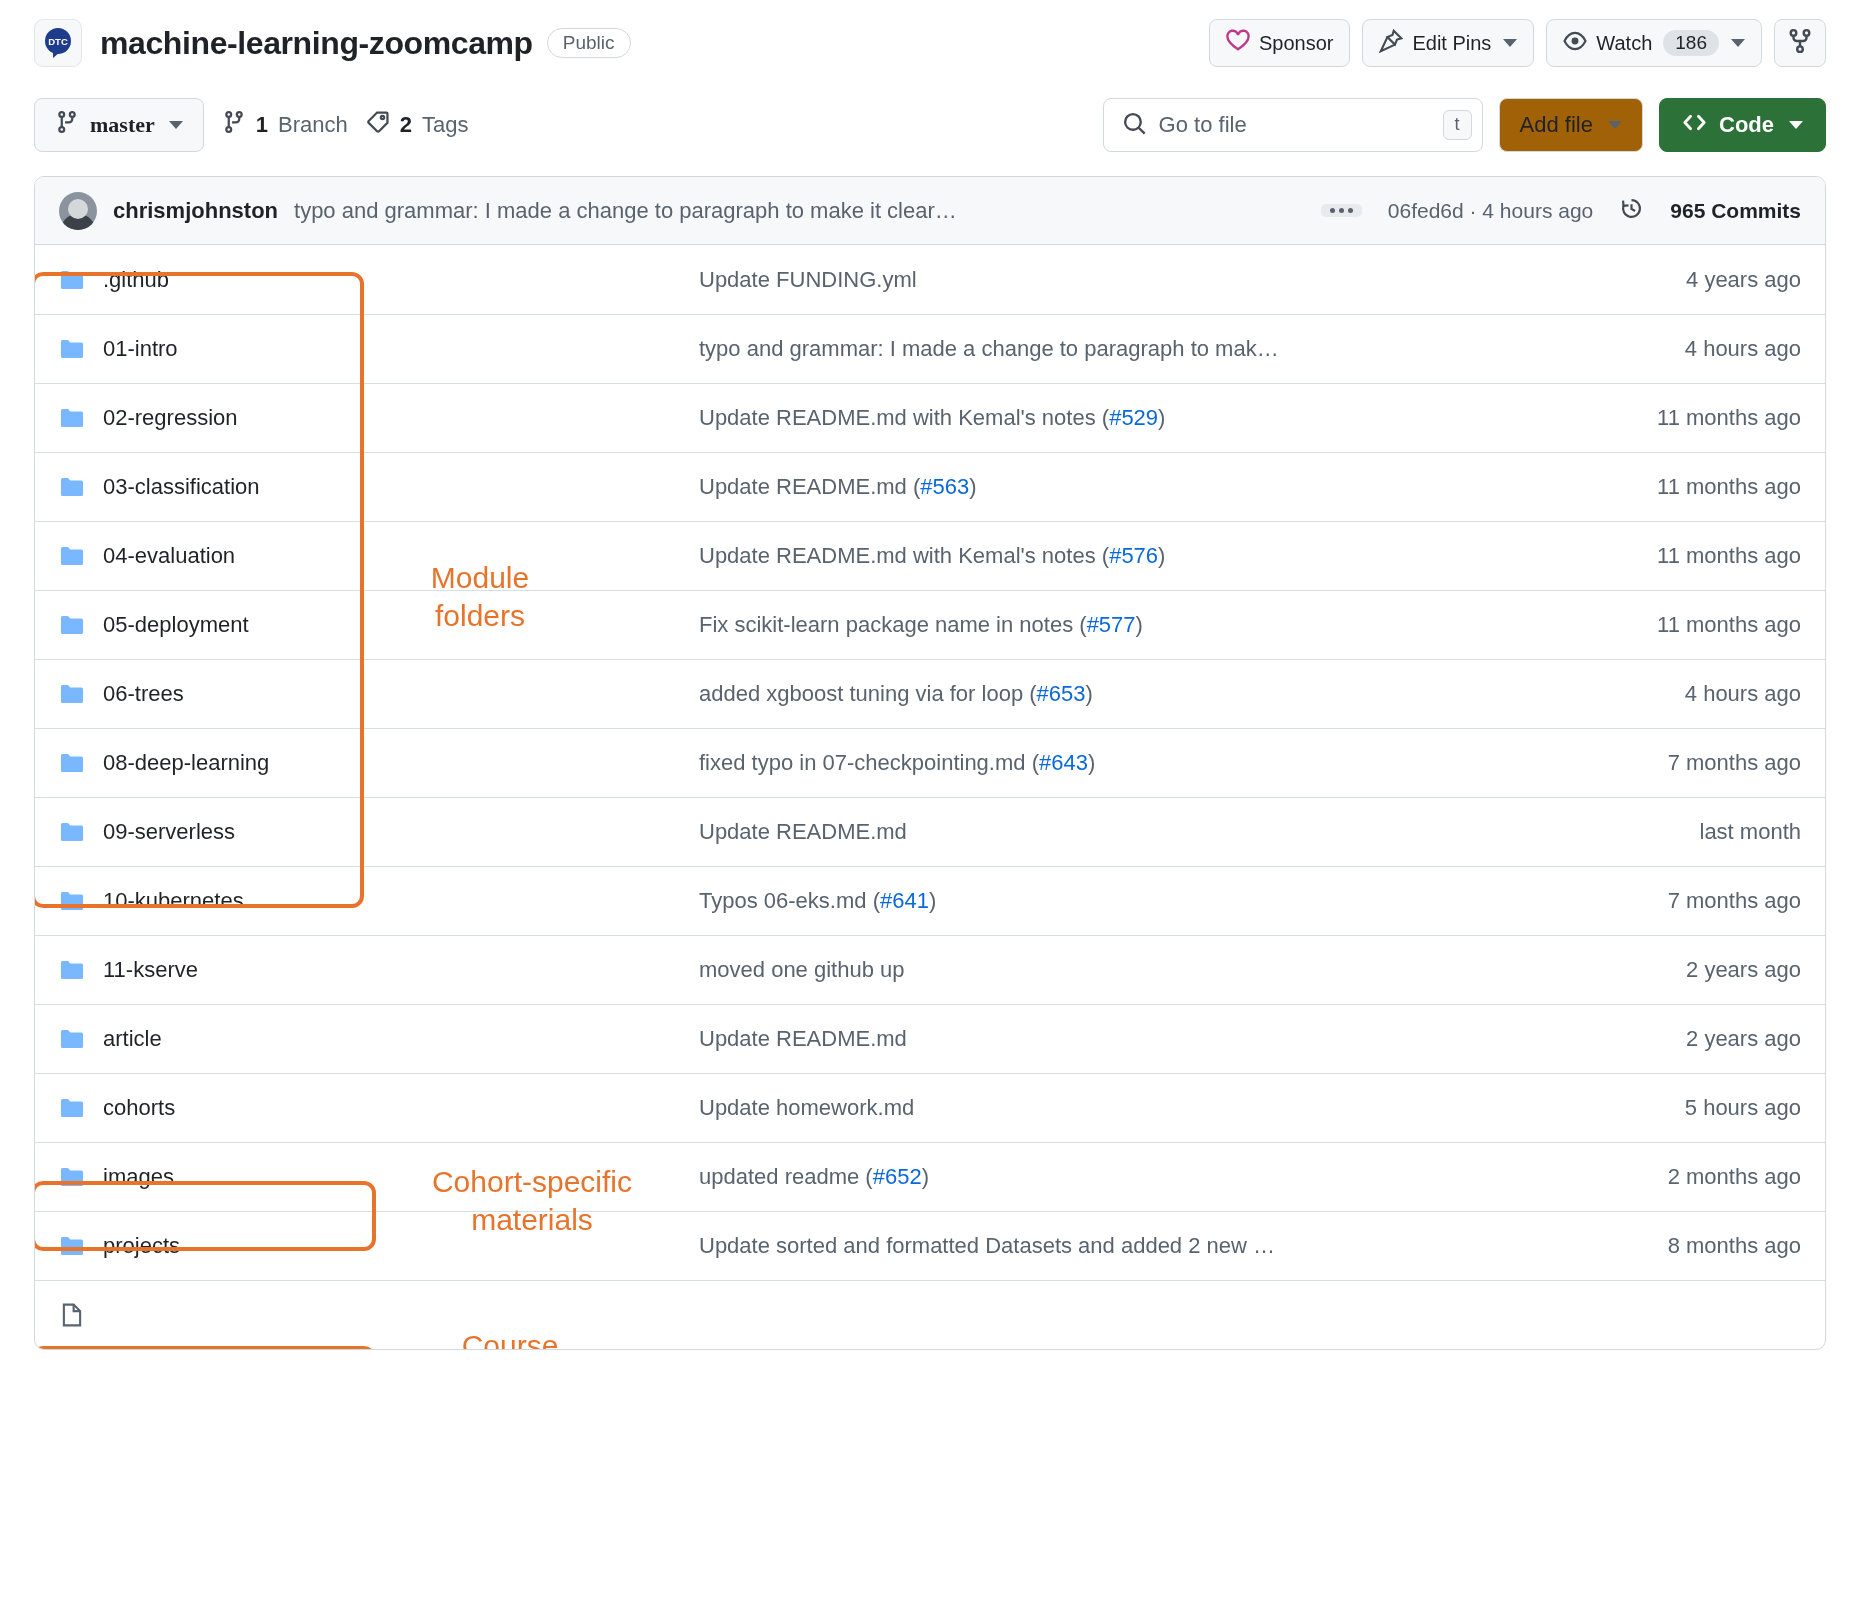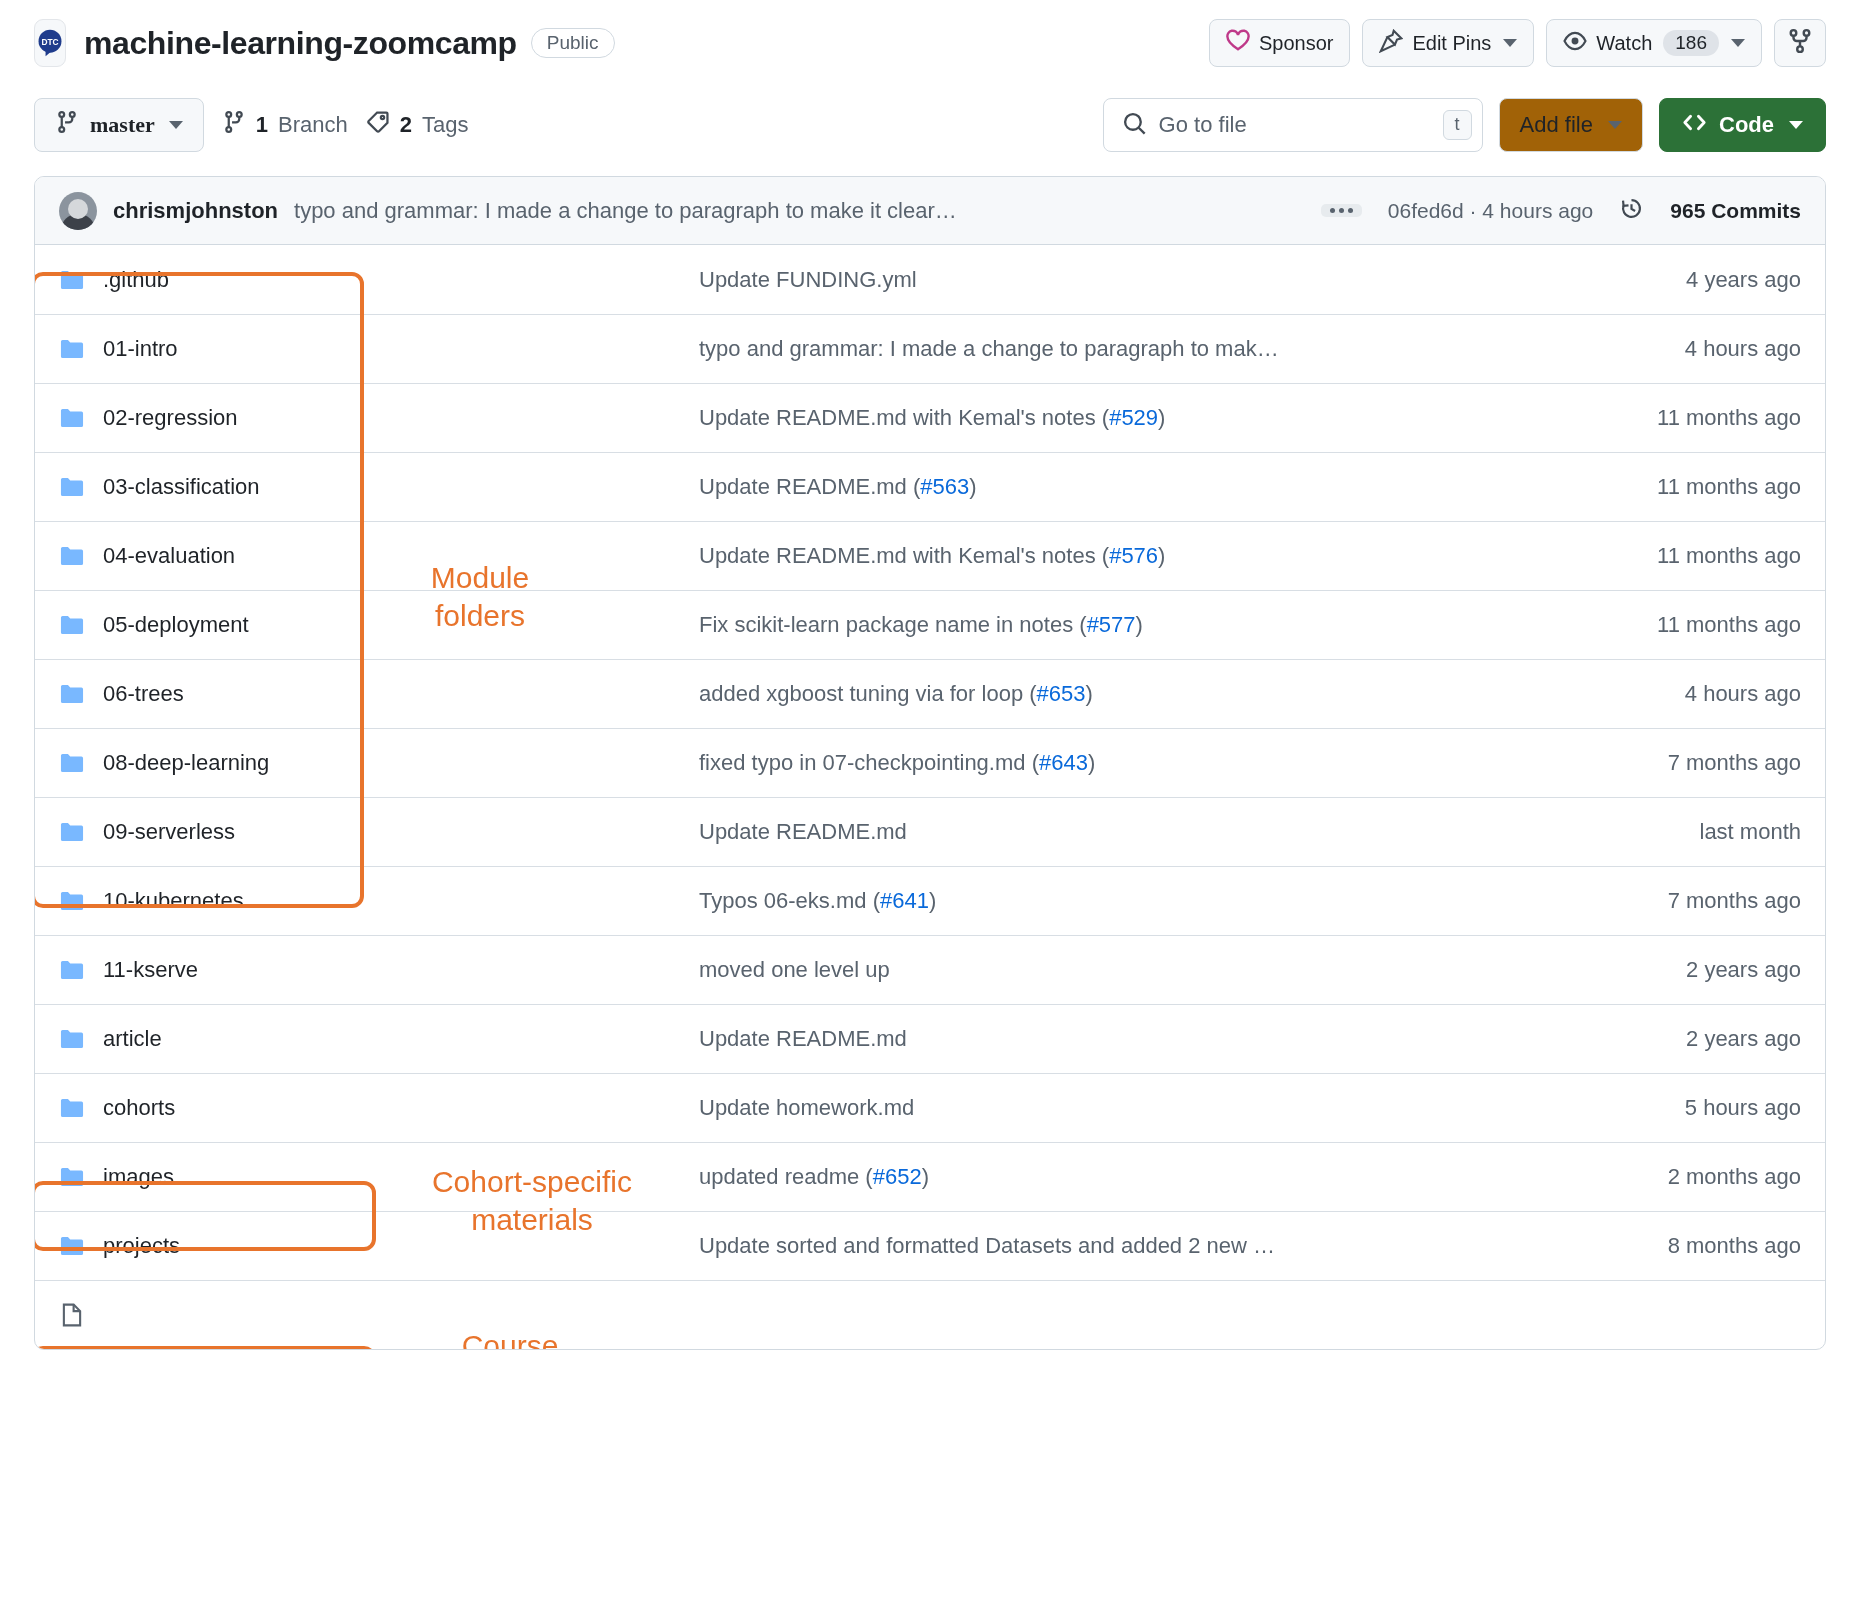--- a/index.html
+++ b/index.html
@@ -11,21 +11,21 @@
     overflow: hidden;
   }
 
   
   .repo-header {
     display: flex; align-items: center;
     padding: 14px 34px 0 34px;
     height: 72px;
   }
   .repo-logo {
-    width: 32px; height: 48px; border-radius: 9px;
+    width: 48px; height: 48px; border-radius: 9px;
     background: #f6f8fa; border: 1px solid #e3e6ea;
     display: flex; align-items: center; justify-content: center;
     flex: none; margin-right: 18px;
   }
   .repo-logo svg { display: block; }
   .repo-title {
     font-size: 32px; font-weight: bold; letter-spacing: -0.4px;
     white-space: nowrap;
   }
   .visibility-badge {
@@ -467,21 +467,21 @@
       </div>
       <div class="row">
         <div class="name">
           <span>
             <svg class="folder-icon" width="26" height="26" viewBox="0 0 16 16">
               <path fill="#79b8ff" d="M1.2 3.4a1 1 0 0 1 1-1h3.3l1.4 1.6h6.9a1 1 0 0 1 1 1v7.6a1 1 0 0 1-1 1H2.2a1 1 0 0 1-1-1Z"></path>
             </svg>
           </span>
           <span>11-kserve</span>
         </div>
-        <div class="msg"><span>moved one level up</span></div>
+        <div class="msg"><span>moved one github up</span></div>
         <div class="age">2 years ago</div>
       </div>
       <div class="row">
         <div class="name">
           <span>
             <svg class="folder-icon" width="26" height="26" viewBox="0 0 16 16">
               <path fill="#79b8ff" d="M1.2 3.4a1 1 0 0 1 1-1h3.3l1.4 1.6h6.9a1 1 0 0 1 1 1v7.6a1 1 0 0 1-1 1H2.2a1 1 0 0 1-1-1Z"></path>
             </svg>
           </span>
           <span>article</span>

